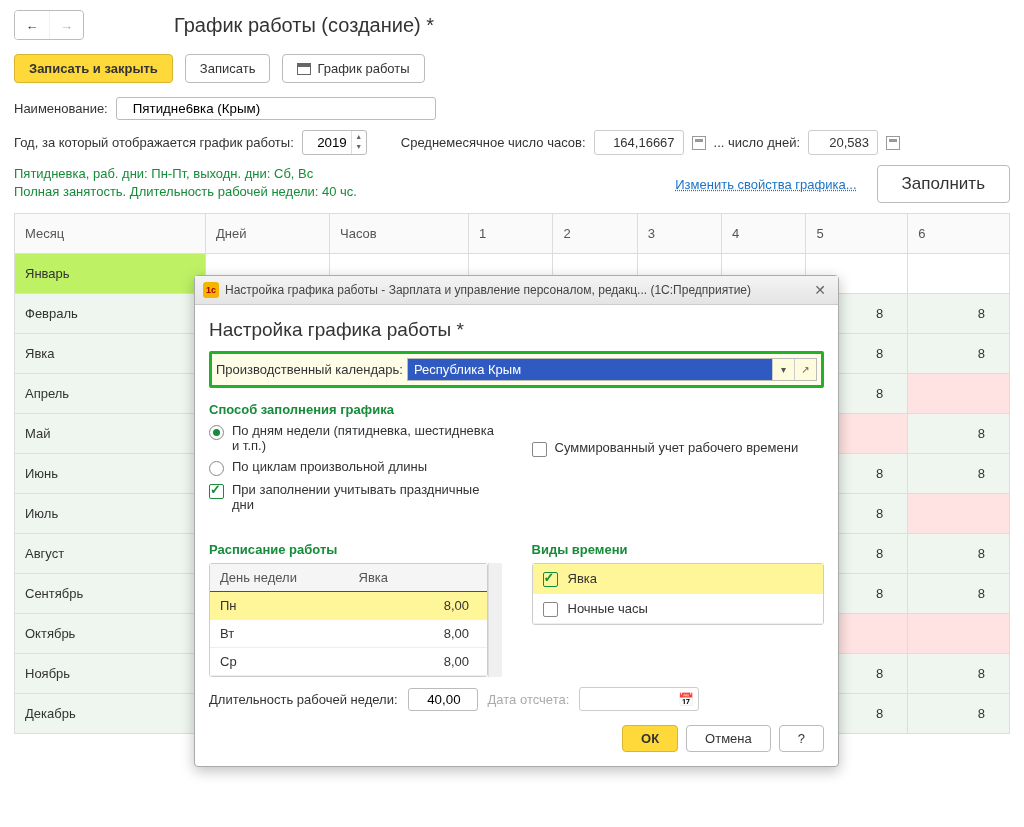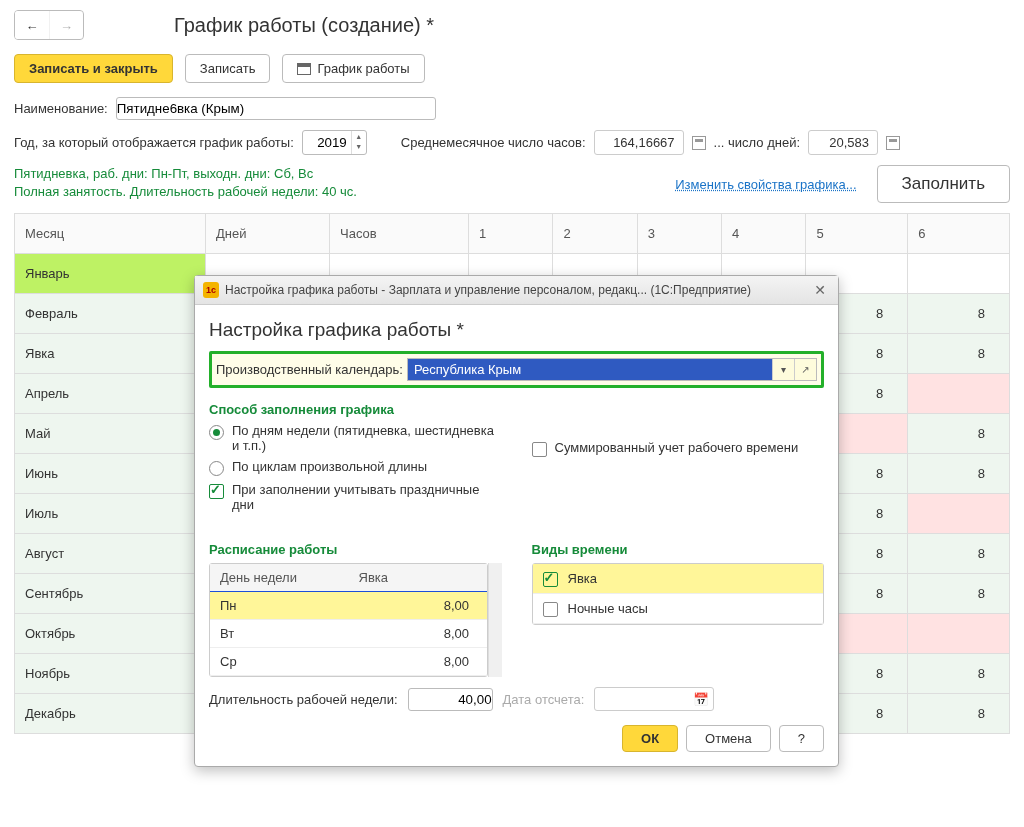--- a/index.html
+++ b/index.html
@@ -8,21 +8,21 @@
   .nav-row { display: flex; align-items: center; gap: 10px; margin-bottom: 14px; }
   .nav-btn-group { display: flex; border: 1px solid #bbb; border-radius: 4px; overflow: hidden; }
   .nav-btn { width: 34px; height: 28px; display: flex; align-items: center; justify-content: center; background: #fff; cursor: pointer; }
   .nav-btn + .nav-btn { border-left: 1px solid #ddd; }
   .page-title { font-size: 20px; margin-left: 80px; }
   .toolbar { display: flex; gap: 12px; margin-bottom: 14px; }
   .btn { border: 1px solid #bbb; border-radius: 4px; padding: 6px 14px; background: #fff; cursor: pointer; display: inline-flex; align-items: center; gap: 6px; }
   .btn-yellow { background: #ffd83a; border-color: #d8b52e; font-weight: bold; }
   .field-row { display: flex; align-items: center; gap: 8px; margin-bottom: 10px; }
   .label { white-space: nowrap; }
-  .input { border: 1px solid #bbb; border-radius: 3px; padding: 3px 0; background: #fff; }
+  .input { border: 1px solid #bbb; border-radius: 3px; padding: 3px 16px; background: #fff; }
   .input-name { width: 320px; }
   .year-wrap { display: inline-flex; align-items: stretch; border: 1px solid #bbb; border-radius: 3px; background: #fff; }
   .year-wrap input { border: none; width: 48px; text-align: right; padding: 4px 4px; background:transparent; }
   .spinner { display: flex; flex-direction: column; border-left: 1px solid #ddd; }
   .spinner div { width: 14px; height: 10px; display: flex; align-items: center; justify-content: center; font-size: 7px; cursor: pointer; color:#666;}
   .readonly-box { border: 1px solid #ccc; border-radius: 3px; padding: 4px 8px; text-align: right; }
   .ro1 { width: 90px; } .ro2 { width: 70px; }
   .info-green { color: #168b3a; }
   .info-line { margin: 0; line-height: 1.4; }
   .link { color: #1a73c7; text-decoration: underline dotted; cursor: pointer; }
@@ -65,21 +65,21 @@
   .mini-table .hdr { display:flex; background:#f5f5f5; border-bottom:1px solid #1d4ed8; }
   .mini-table .hdr div { padding:6px 10px; flex:1; color:#555;}
   .mini-table .row { display:flex; border-bottom:1px solid #eee; }
   .mini-table .row div { padding:6px 10px; flex:1;}
   .mini-table .row div.num{text-align:right;padding-right:18px;}
   .mini-table .row.sel { background:#fff699; }
   .scrollbar-fake { width:14px; background:#f0f0f0; border-left:1px solid #ddd;}
   .types-row { display:flex; align-items:center; gap:10px; padding:6px 10px; border-bottom:1px solid #eee;}
   .types-head { background:#fff699;}
   .bottom-row { display:flex; align-items:center; gap:10px; margin-top:10px;}
-  .bottom-row .input{ width:85px; text-align:right;}
+  .bottom-row .input{ width:70px; text-align:right;}
   .modal-actions { display:flex; justify-content:flex-end; gap:8px; margin-top:14px;}
   .modal-actions .btn { padding:5px 18px;}
   .date-box { display:inline-flex; align-items:center; border:1px solid #ccc; border-radius:3px; width:120px; height:24px; justify-content:flex-end; padding-right:4px; color:#777;}
   .printer-icon { width:14px;height:12px;border:1px solid #666;border-top:4px solid #666;display:inline-block;}
 </style>
 </head>
 <body>
 
 <div class="page">
   <div class="nav-row">

